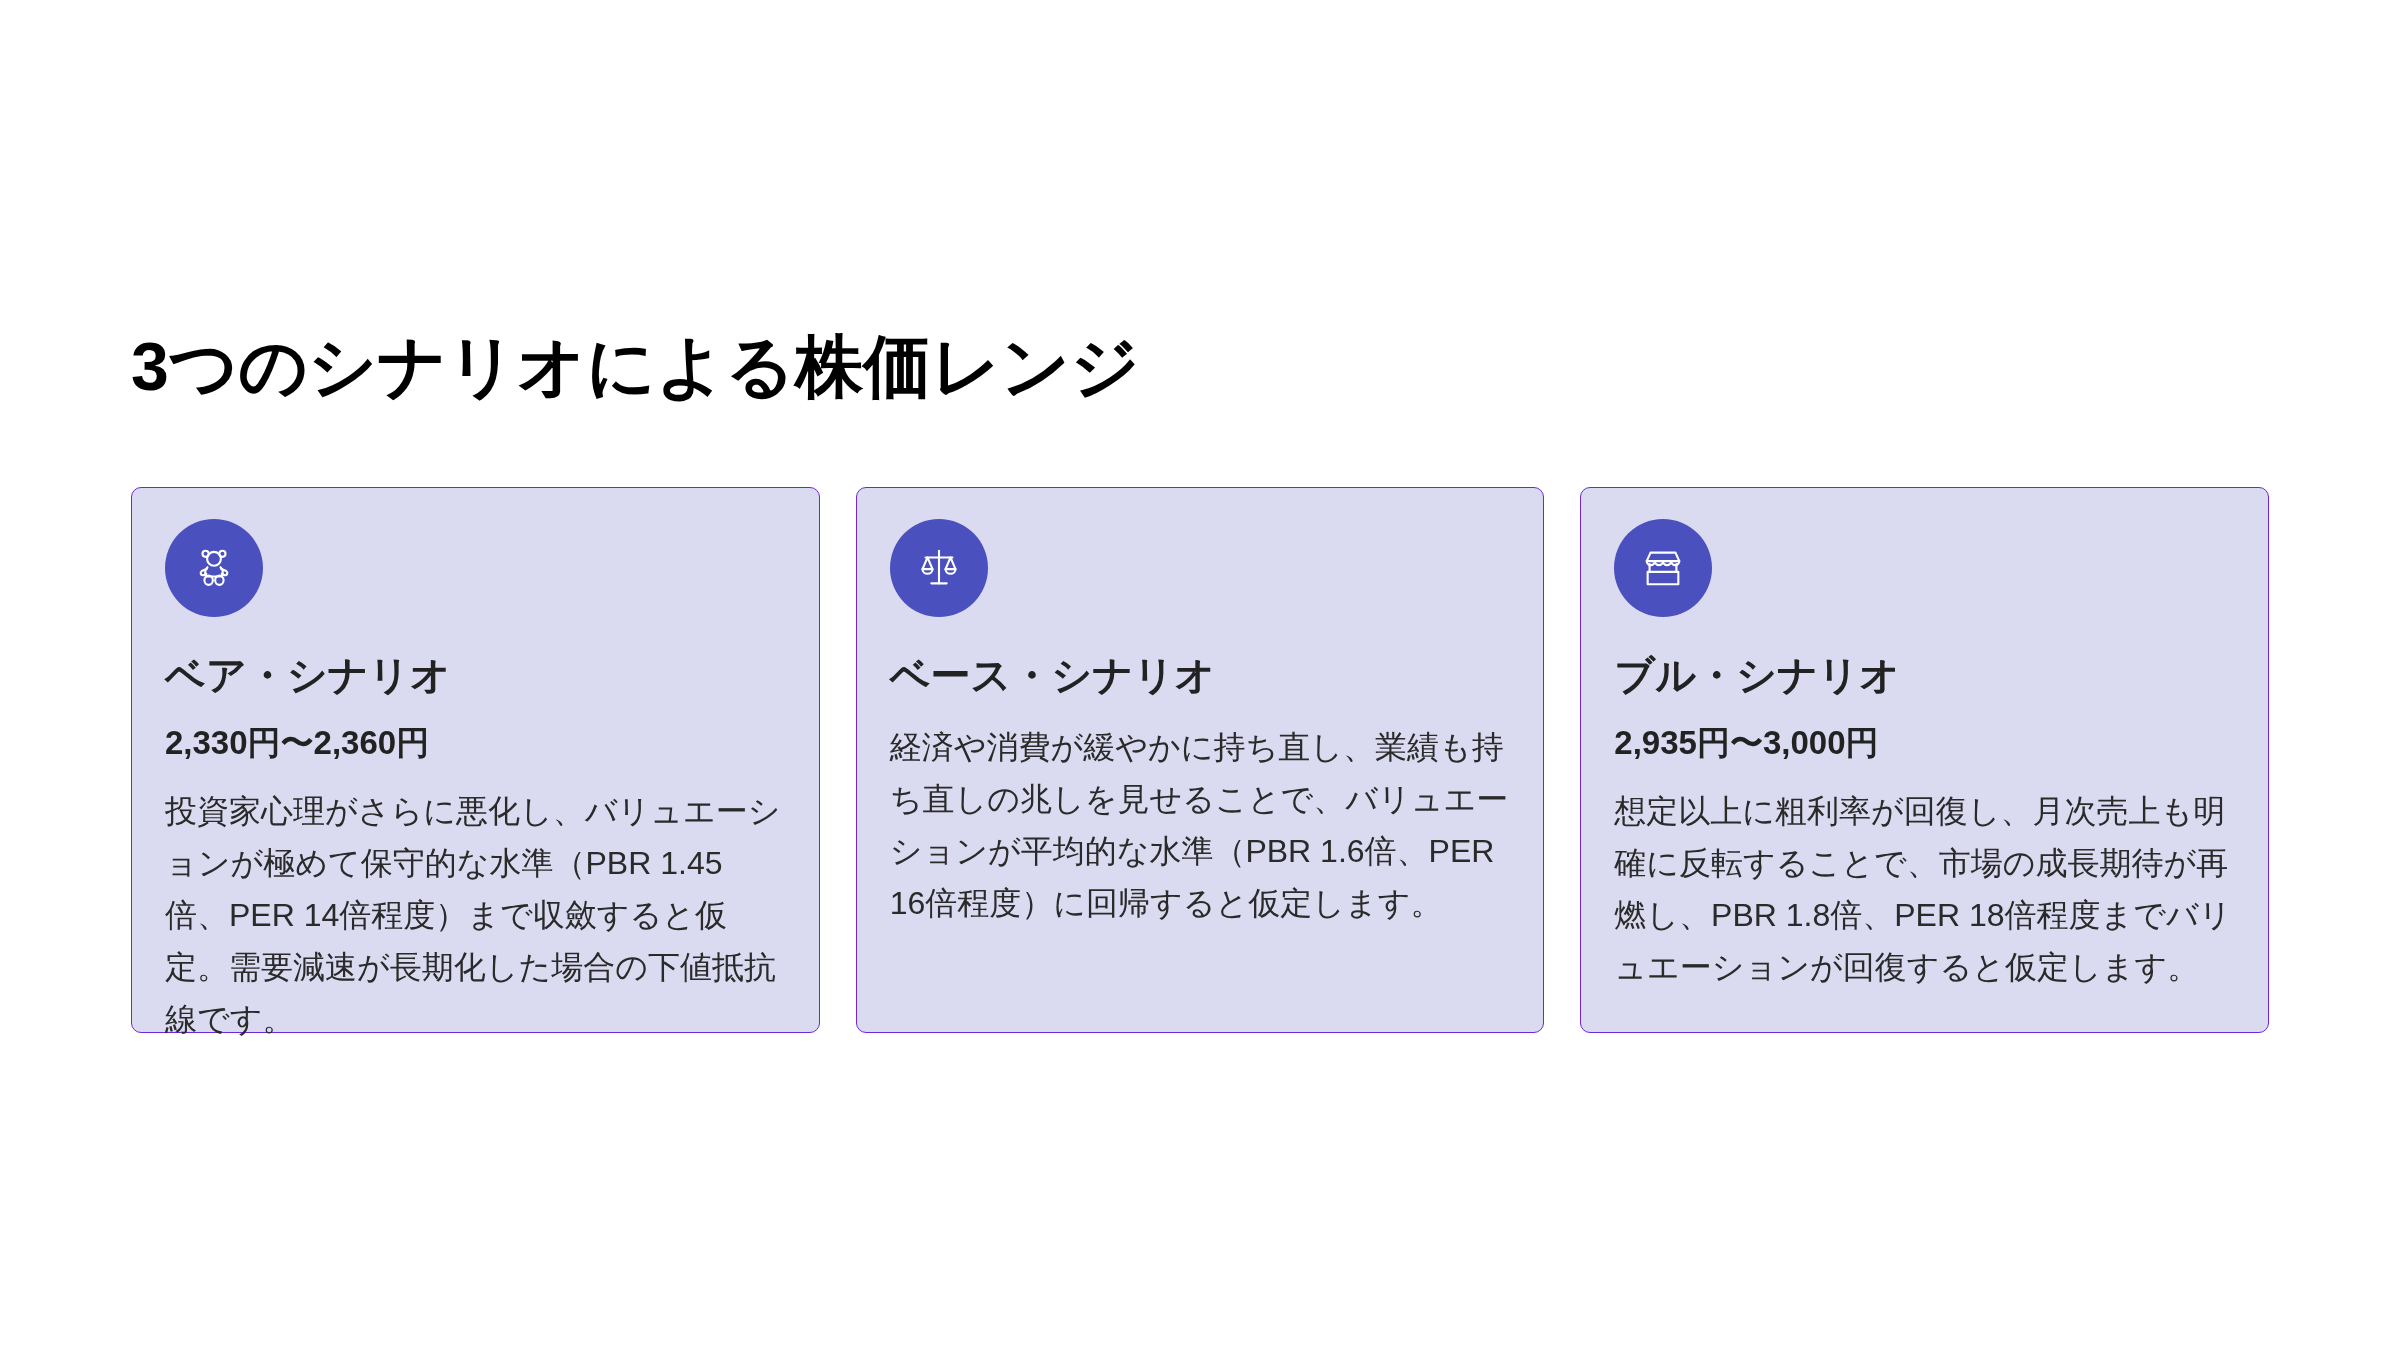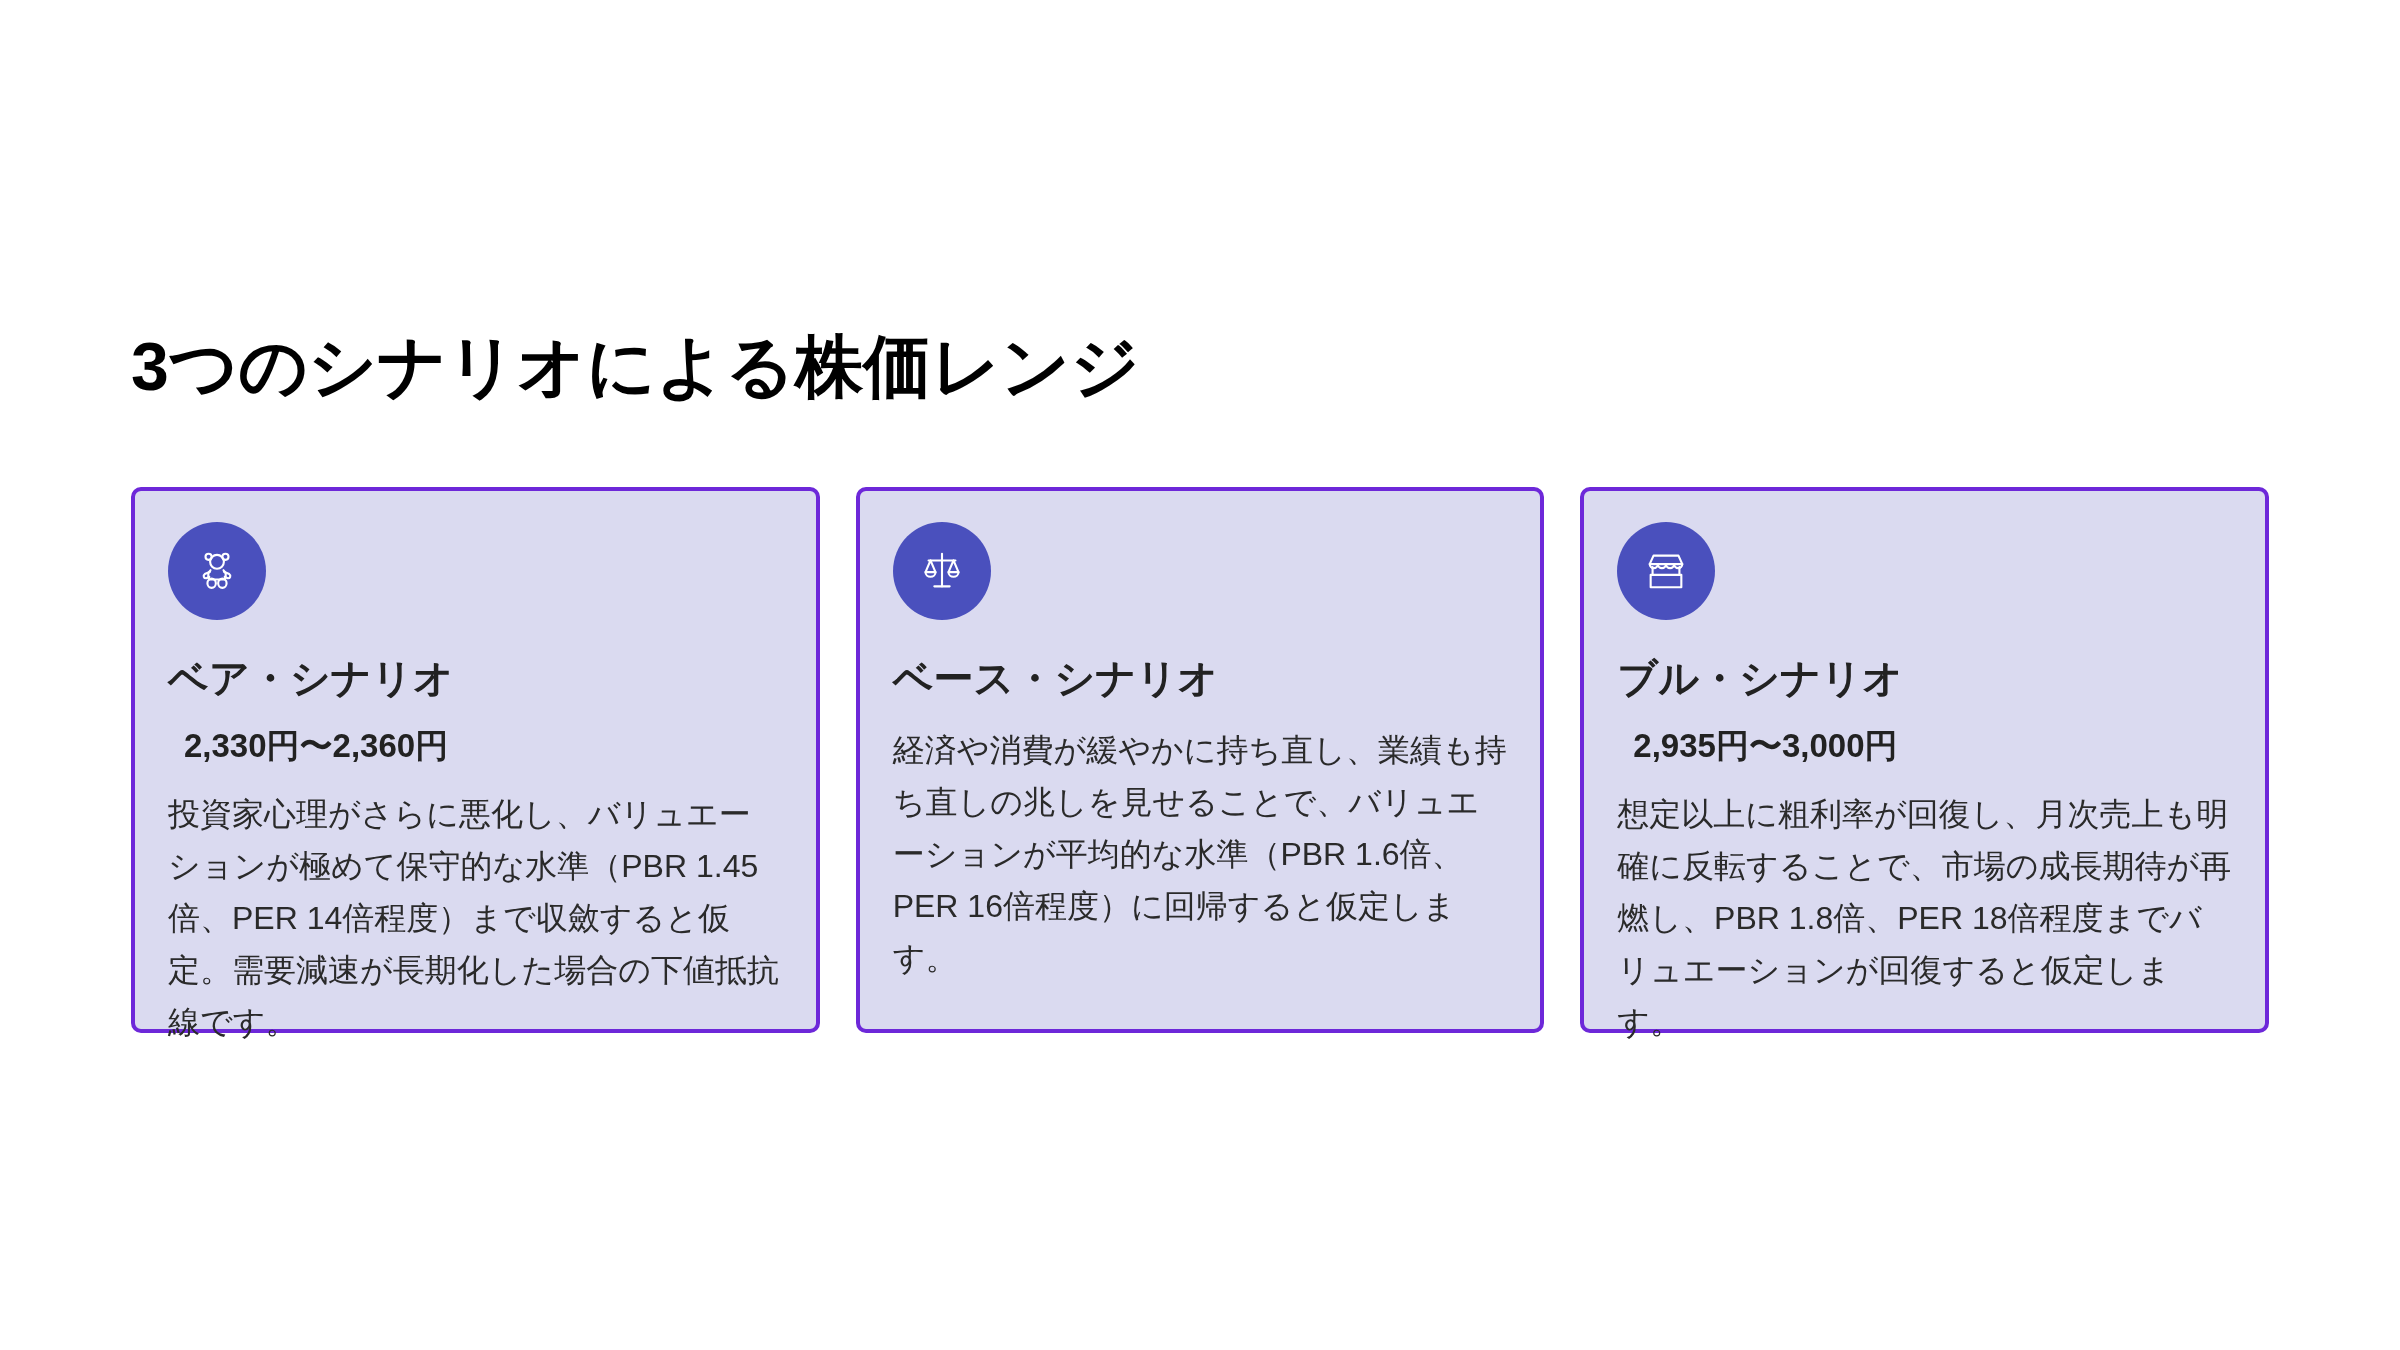--- a/index.html
+++ b/index.html
@@ -32,21 +32,21 @@
     top: 487px;
     width: 2138px;
     height: 546px;
     display: flex;
     gap: 36px;
   }
   .card {
     flex: 1 1 0;
     box-sizing: border-box;
     background: #dadaf0;
-    border: 4px solid #6d28d9;
+    border: 1px solid #6d28d9;
     border-radius: 10px;
     padding: 31px 33px 30px 33px;
     position: relative;
   }
   .icon-circle {
     width: 98px;
     height: 98px;
     border-radius: 50%;
     background: #4a50bd;
     display: flex;
@@ -59,21 +59,21 @@
     display: block;
   }
   .card-title {
     margin: 32px 0 0 0;
     font-size: 40px;
     font-weight: 700;
     line-height: 52px;
     color: #222222;
   }
   .card-range {
-    margin: 20px 0 0 16px;
+    margin: 20px 0 0 0;
     font-size: 33px;
     font-weight: 700;
     line-height: 44px;
     color: #222222;
   }
   .card-desc {
     margin: 20px 0 0 0;
     font-size: 32px;
     font-weight: 400;
     line-height: 52px;

